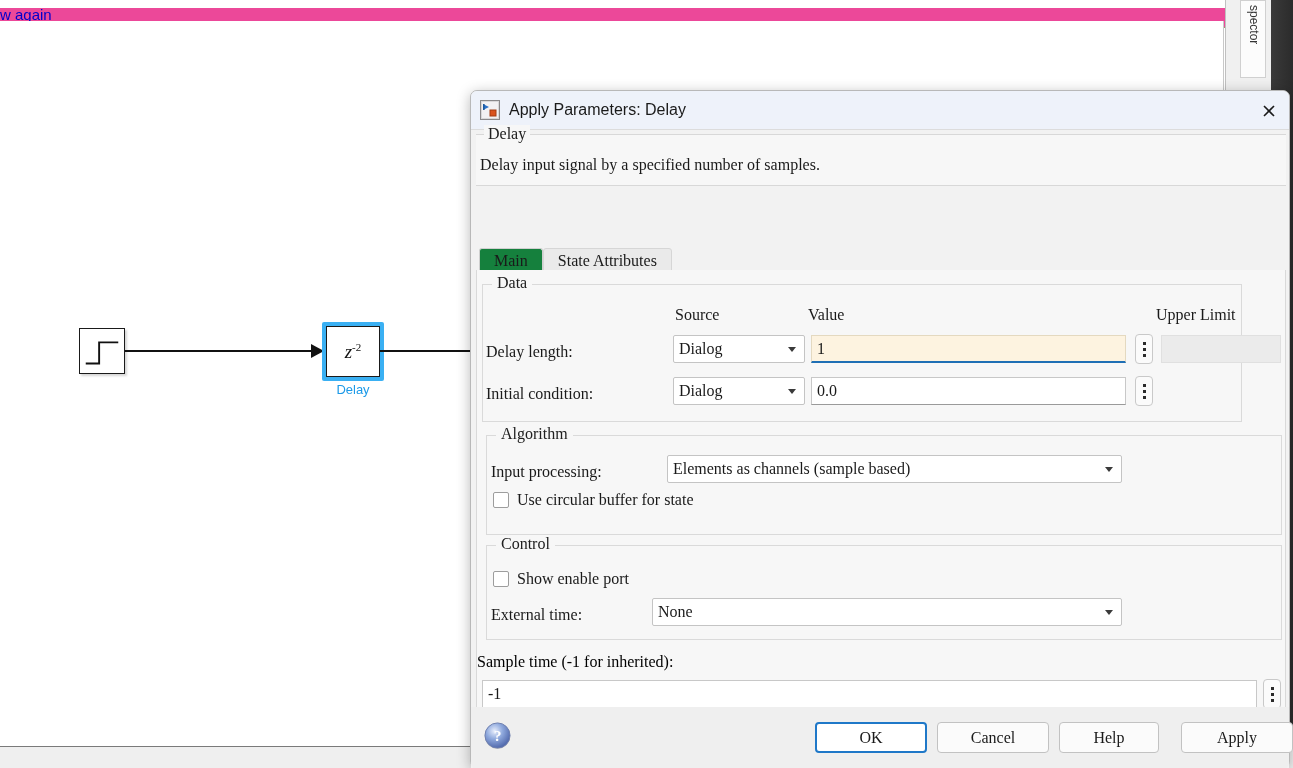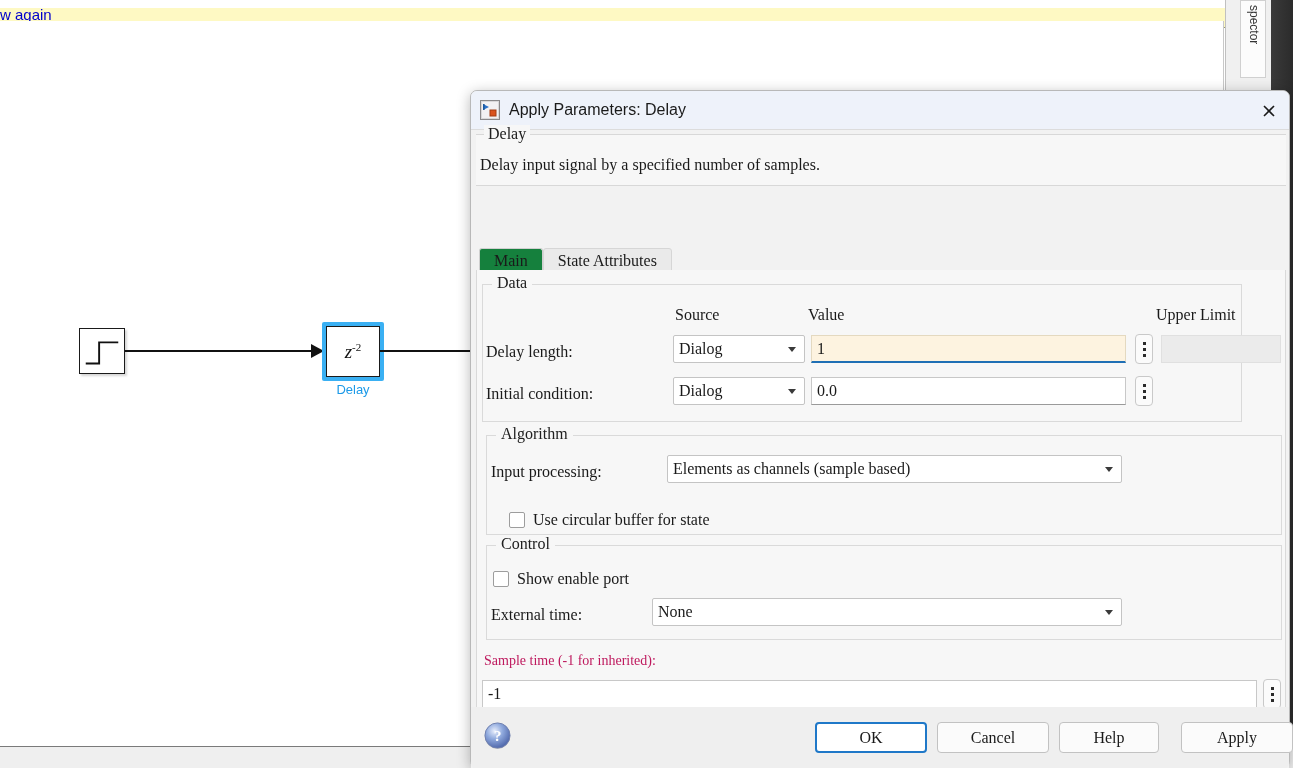--- a/index.html
+++ b/index.html
@@ -25,21 +25,21 @@
     left: 0; top: 0;
     width: 1293px; height: 768px;
     background: #ffffff;
   }
 
   .notif-bar {
     position: absolute;
     left: 0; top: 8px;
     width: 1232px;
     height: 20px;
-    background: #fef9c3;
+    background: #ec4899;
     border-bottom: 1px solid #9a9a70;
     box-sizing: border-box;
   }
   .notif-link {
     position: absolute;
     left: 0; top: -2px;
     font-family: "Liberation Sans", sans-serif;
     font-size: 15px;
     color: #0000cc;
     text-decoration: underline;
@@ -418,23 +418,23 @@
   }
   .cbox-label {
     font-size: 16px;
     color: #1a1a1a;
     white-space: nowrap;
   }
 
   
   .sample-label {
     position: absolute;
-    left: 7px; top: 383px;
-    font-size: 14px;
-    color: #be185d;
+    left: 0; top: 383px;
+    font-size: 16px;
+    color: #000000;
     white-space: nowrap;
   }
 
   
   .dlg-footer {
     position: absolute;
     left: 0; bottom: 0;
     width: 818px;
     height: 62px;
     background: #efefef;
@@ -579,21 +579,21 @@
 
         <div class="group g-algo">
           <span class="group-legend">Algorithm</span>
 
           <span class="lbl" style="left:4px; top:27px;">Input processing:</span>
           <div class="sel" style="left:180px; top:19px; width:455px; height:28px;">
             <span>Elements as channels (sample based)</span>
             <span class="caret"></span>
           </div>
 
-          <div class="cbox-row" style="left:6px; top:75px;margin-left:16px;">
+          <div class="cbox-row" style="left:6px; top:55px;">
             <span class="cbox"></span>
             <span class="cbox-label">Use circular buffer for state</span>
           </div>
         </div>
 
         <div class="group g-ctrl">
           <span class="group-legend">Control</span>
 
           <div class="cbox-row" style="left:6px; top:24px;">
             <span class="cbox"></span>

